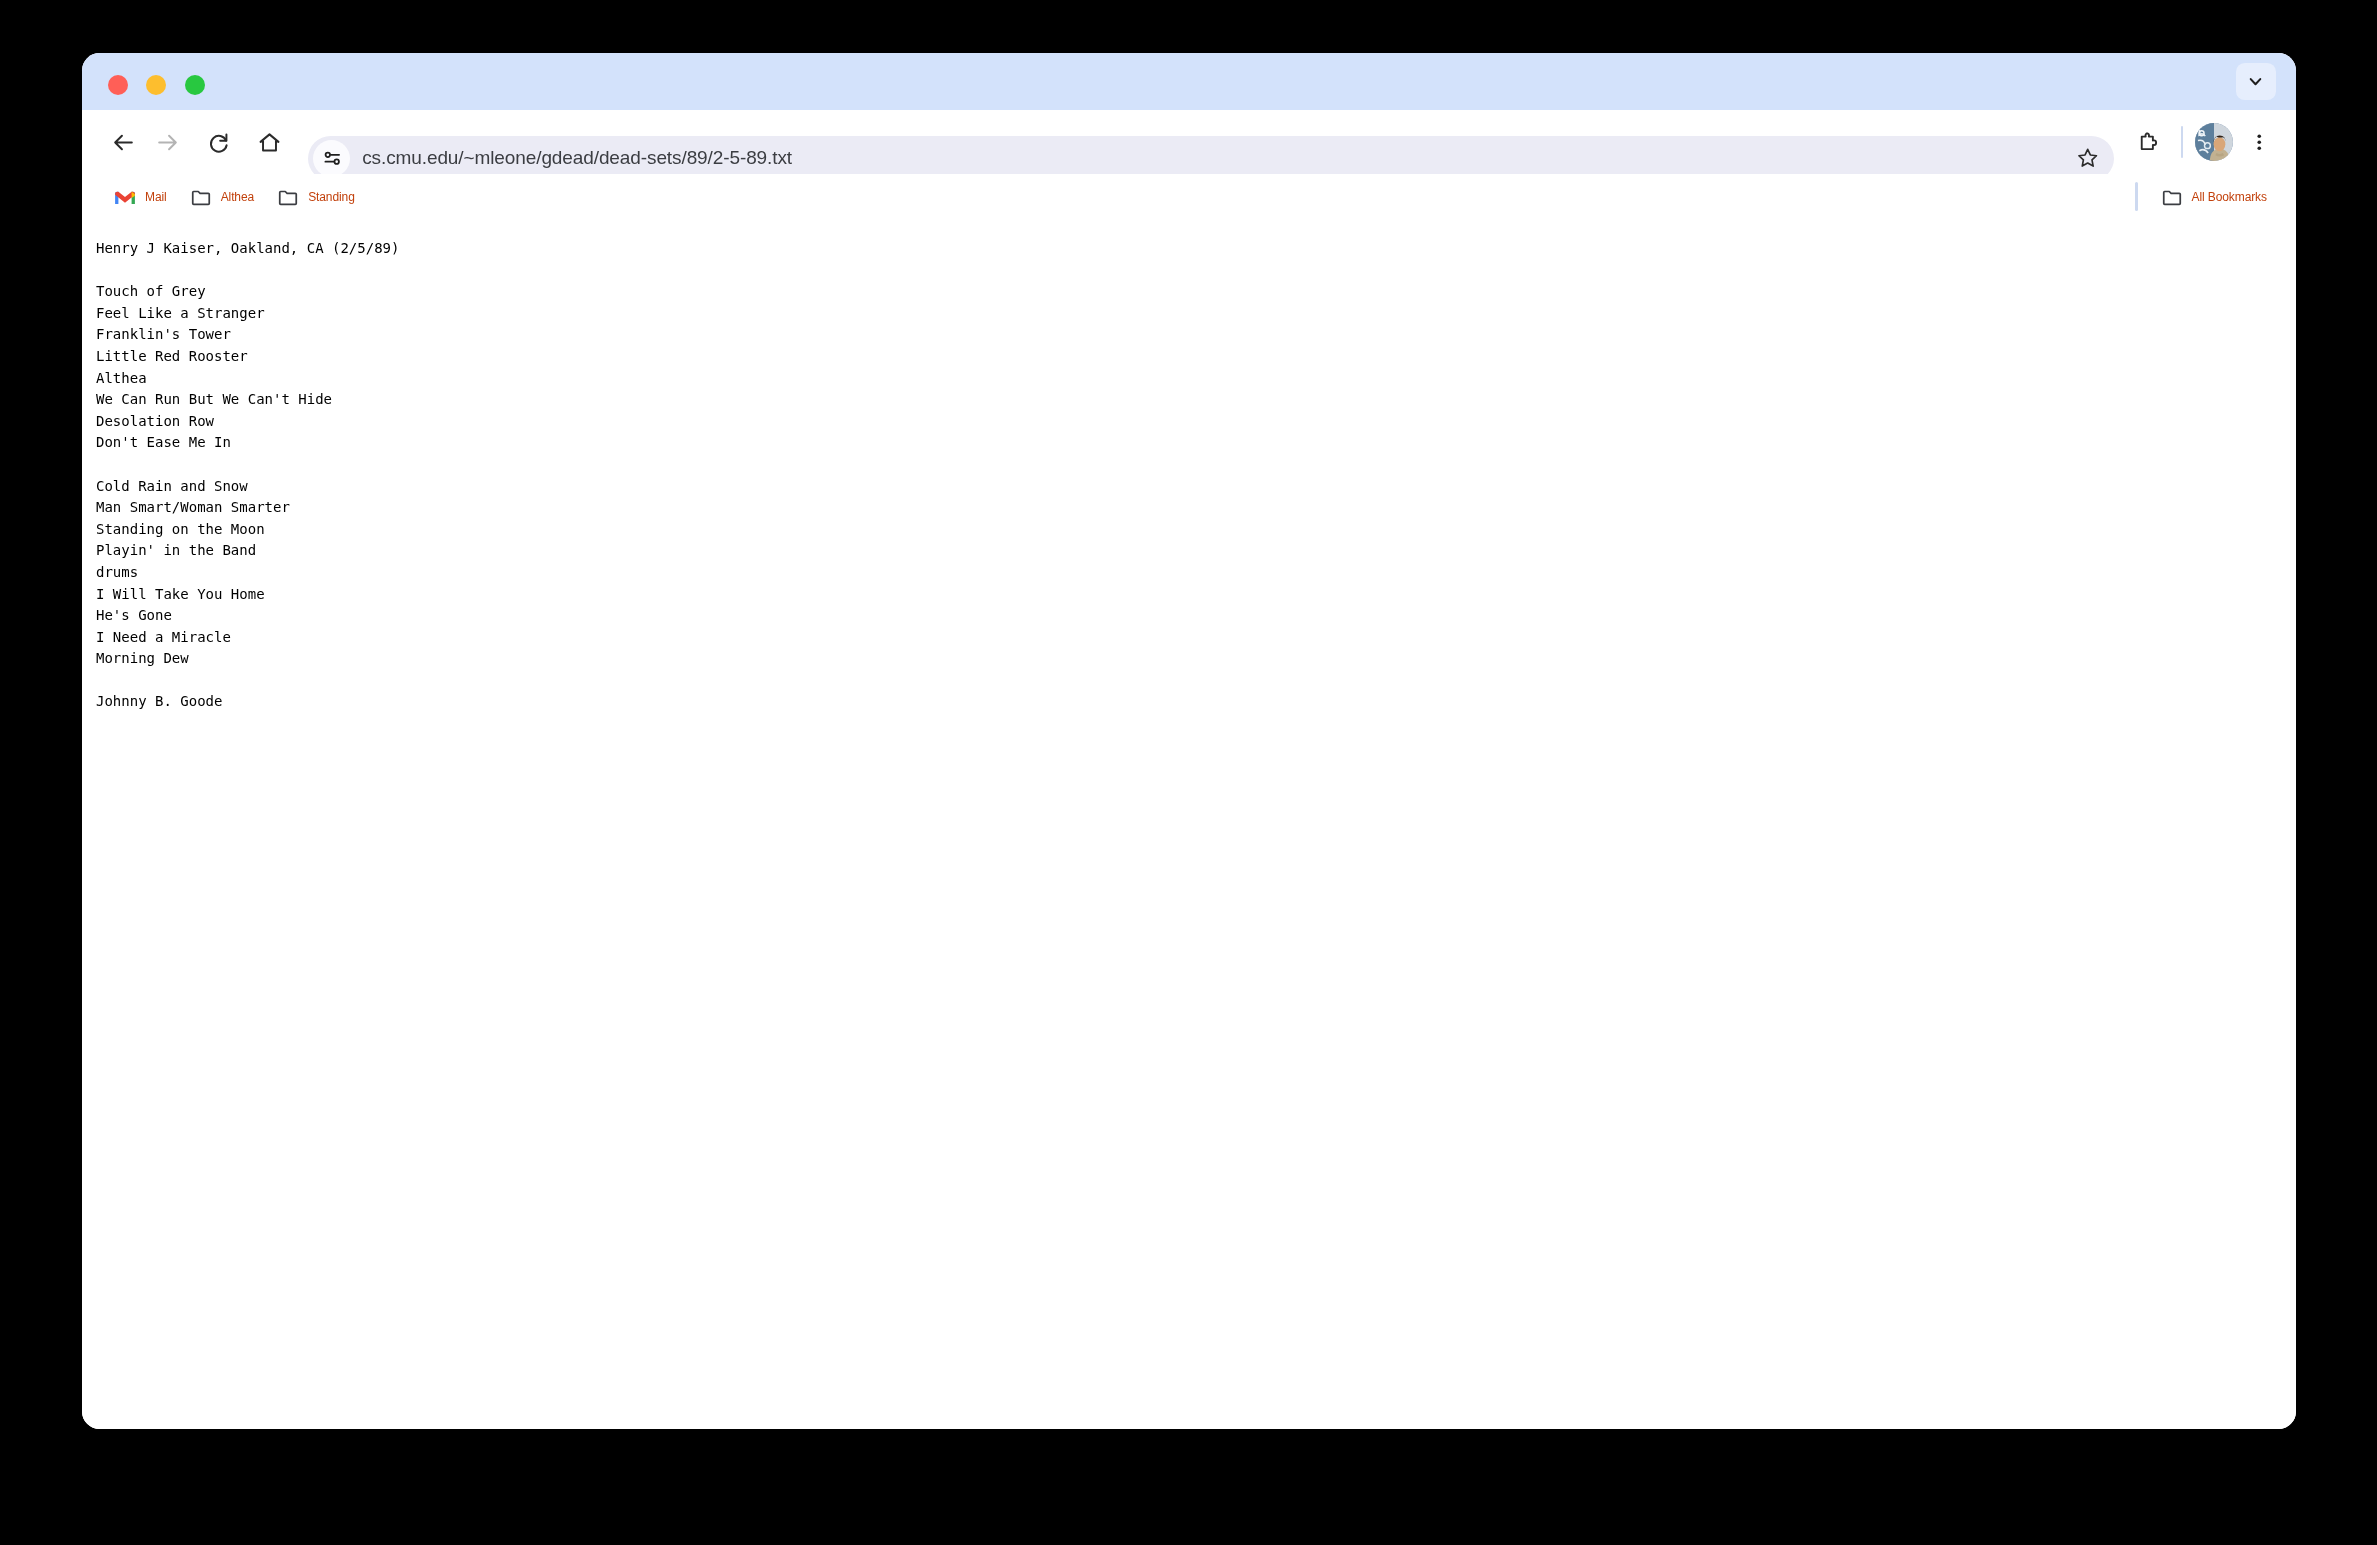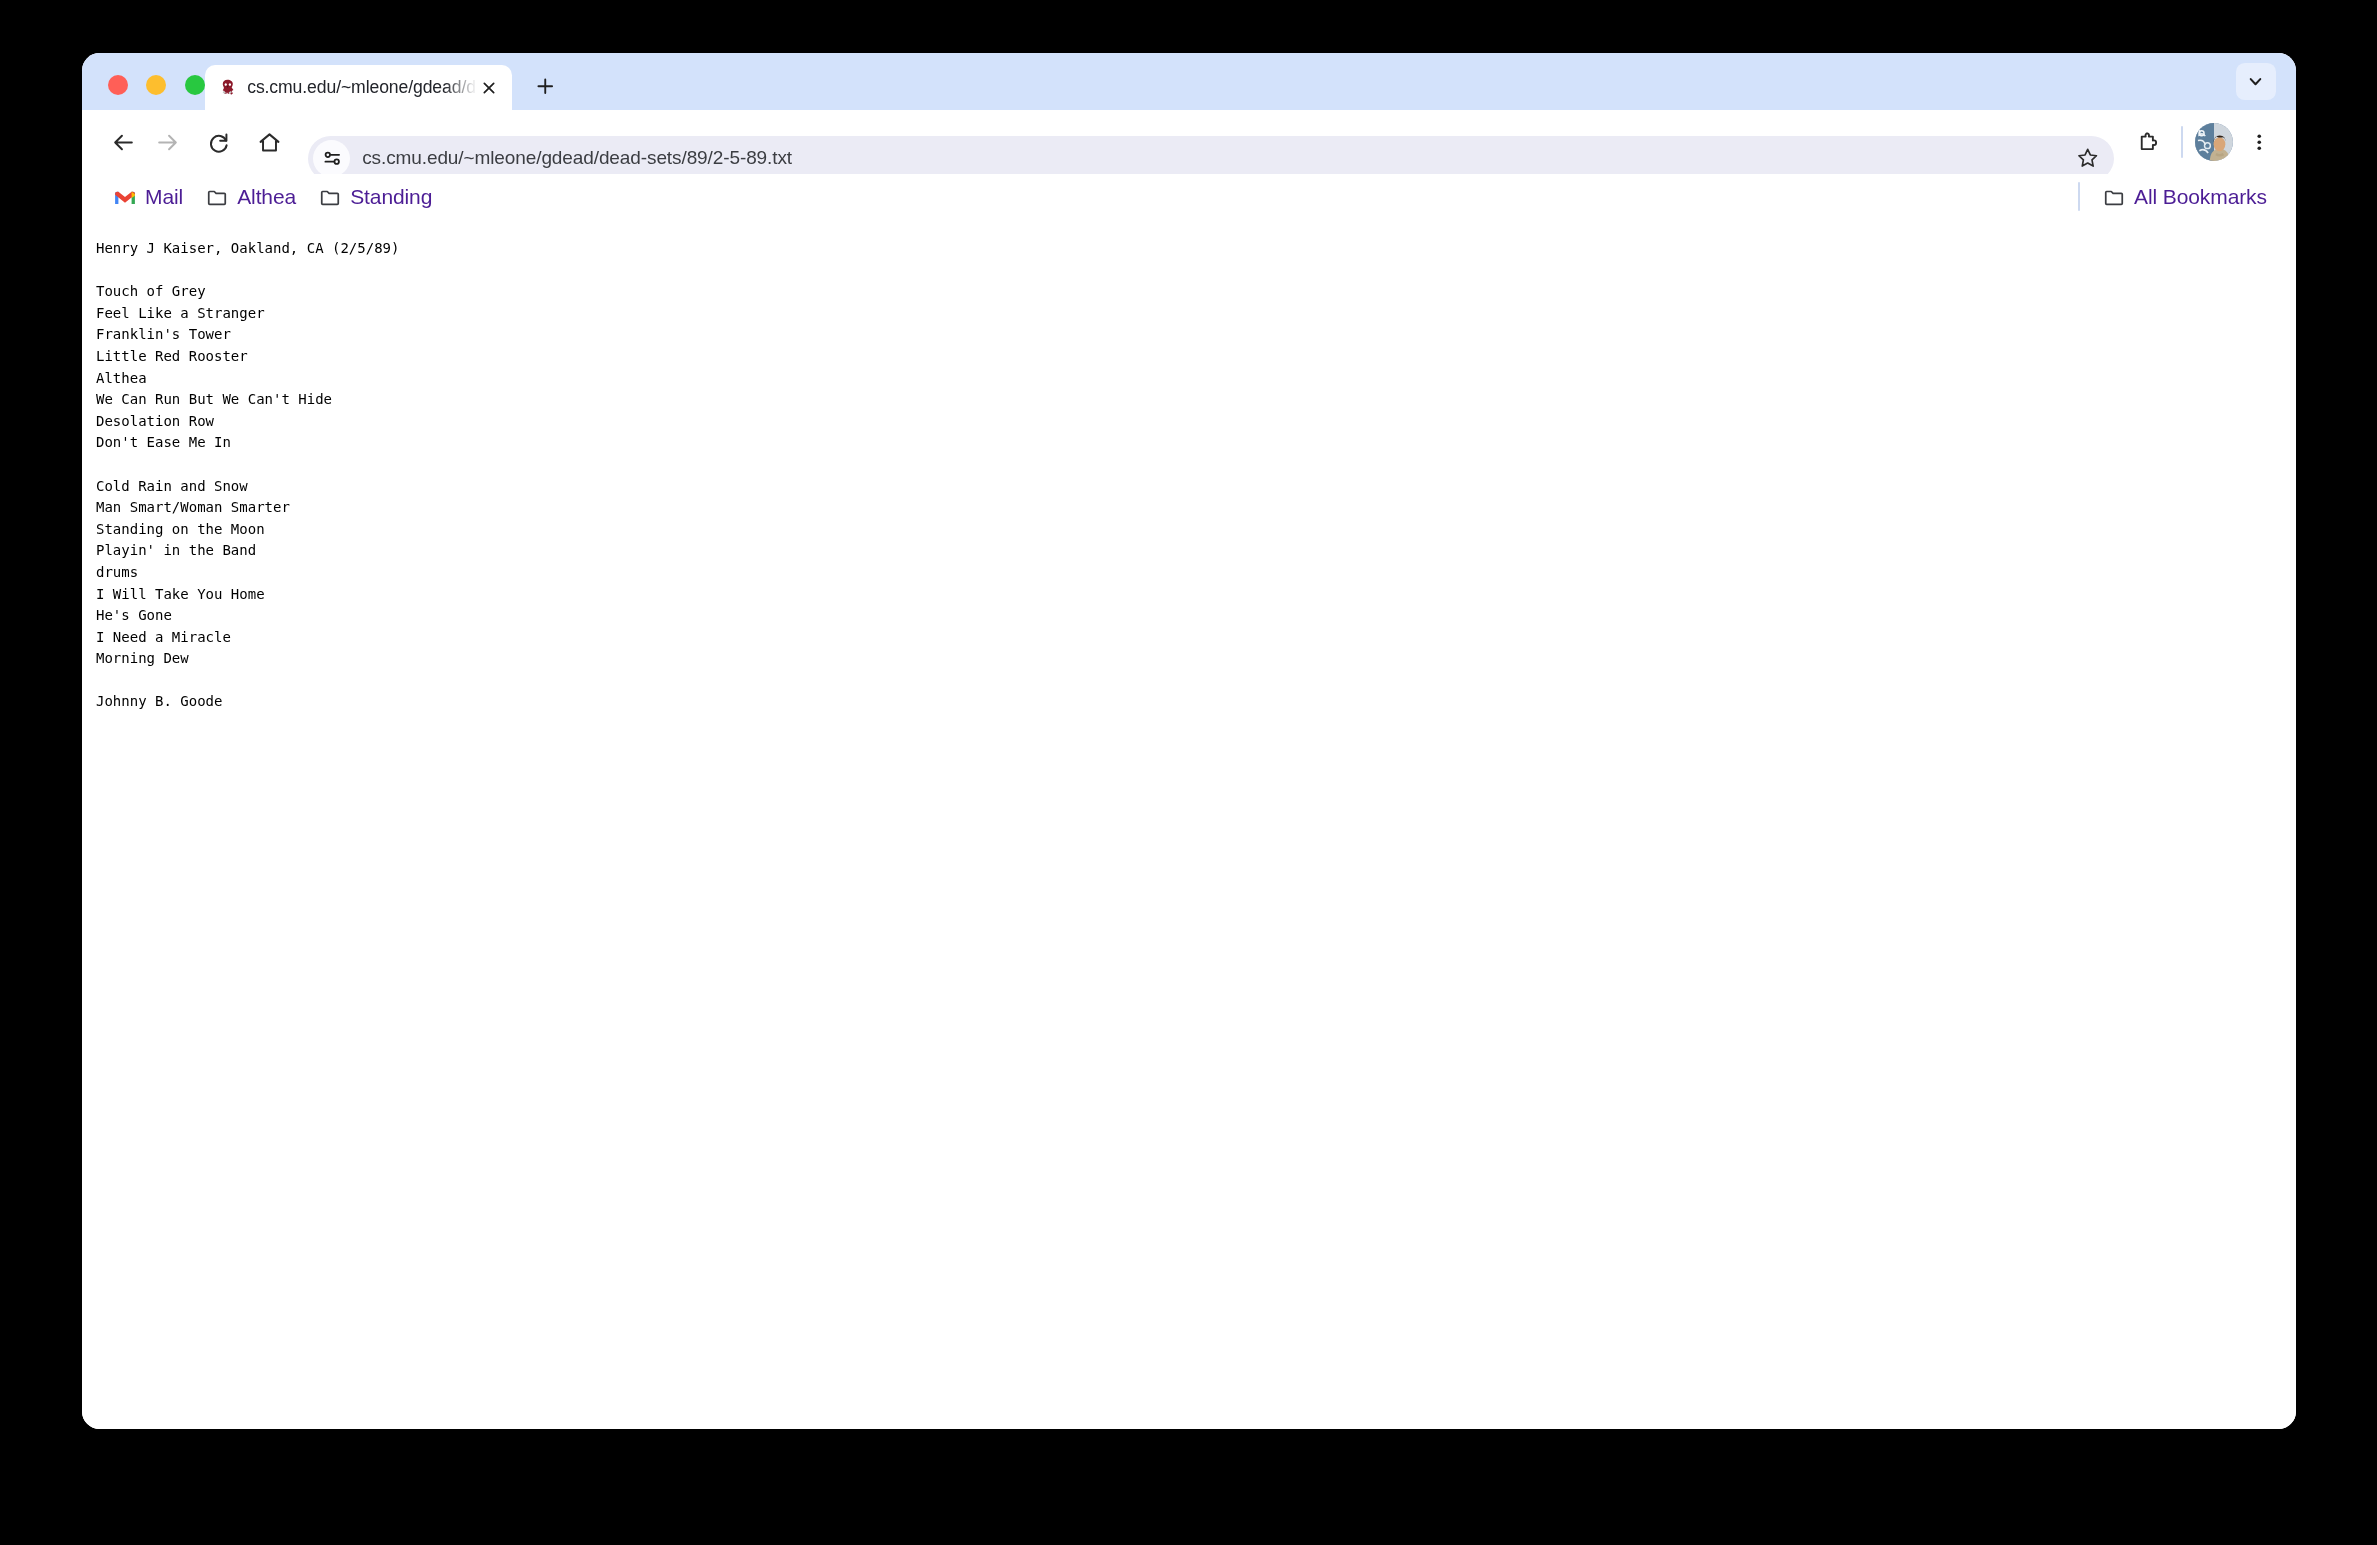--- a/index.html
+++ b/index.html
@@ -243,22 +243,22 @@
     margin-right: 2.9px;
   }
   .bookmark-icon {
     width: 22px;
     height: 22px;
     margin-right: 8.8px;
     flex: 0 0 auto;
     display: block;
   }
   .bookmark-label {
-    font-size: 21px;
-    color: #4c1d95;
+    font-size: 12px;
+    color: #c2410c;
     white-space: nowrap;
     letter-spacing: -0.1px;
   }
   .bm-spacer { flex: 1 1 auto; }
   .bm-divider {
     width: 2.2px;
     height: 29px;
     background: #cdd9f0;
     border-radius: 1.5px;
     margin-right: 13px;
@@ -289,42 +289,20 @@
 <div class="browser-window">
 
   <div class="tab-strip">
 
     <div class="traffic-lights">
       <div class="tl-dot tl-red"></div>
       <div class="tl-dot tl-yellow"></div>
       <div class="tl-dot tl-green"></div>
     </div>
 
-    <div class="tabs-area">
-      <div class="tab">
-        <svg class="tab-favicon" viewBox="0 0 32 32">
-          <path d="M16 3 C11 3 8 6 8 10 c0 3 2 5 2 7 l-2 4 3 1 -1 4 4 1 1 -3 2 3 3 -2 2 3 3 -2 -2 -4 3 -2 -3 -4 c1 -2 2 -4 2 -6 0 -4 -4 -7 -9 -7 z" fill="#8d1a2b"></path>
-          <path d="M13 9 a2 2 0 1 0 0.1 0 M20 9 a2 2 0 1 0 0.1 0" fill="#ffffff"></path>
-          <path d="M9 22 l4 2 -1 3 -4 -2 z M22 22 l-4 2 1 3 4 -2 z" fill="#c7c7c7"></path>
-          <path d="M14 13 l2 4 2 -4 z" fill="#5e0f1c"></path>
-        </svg>
-        <div class="tab-title">cs.cmu.edu/~mleone/gdead/d</div>
-        <div class="tab-close">
-          <svg width="16" height="16" viewBox="0 0 24 24">
-            <path d="M5 5 L19 19 M19 5 L5 19" stroke="#1f1f1f" stroke-width="2.6" stroke-linecap="round"></path>
-          </svg>
-        </div>
-      </div>
-
-      <div class="new-tab-btn">
-        <svg width="20.5" height="20.5" viewBox="0 0 24 24">
-          <path d="M12 4 V20 M4 12 H20" stroke="#1f1f1f" stroke-width="2.2" stroke-linecap="round"></path>
-        </svg>
-      </div>
-    </div>
 
     <div class="tab-search-btn">
       <svg width="19" height="19" viewBox="0 0 24 24">
         <path d="M6 9 L12 15.5 L18 9" fill="none" stroke="#1f1f1f" stroke-width="2.6" stroke-linecap="round" stroke-linejoin="round"></path>
       </svg>
     </div>
   </div>
 
   <div class="toolbar">
 

